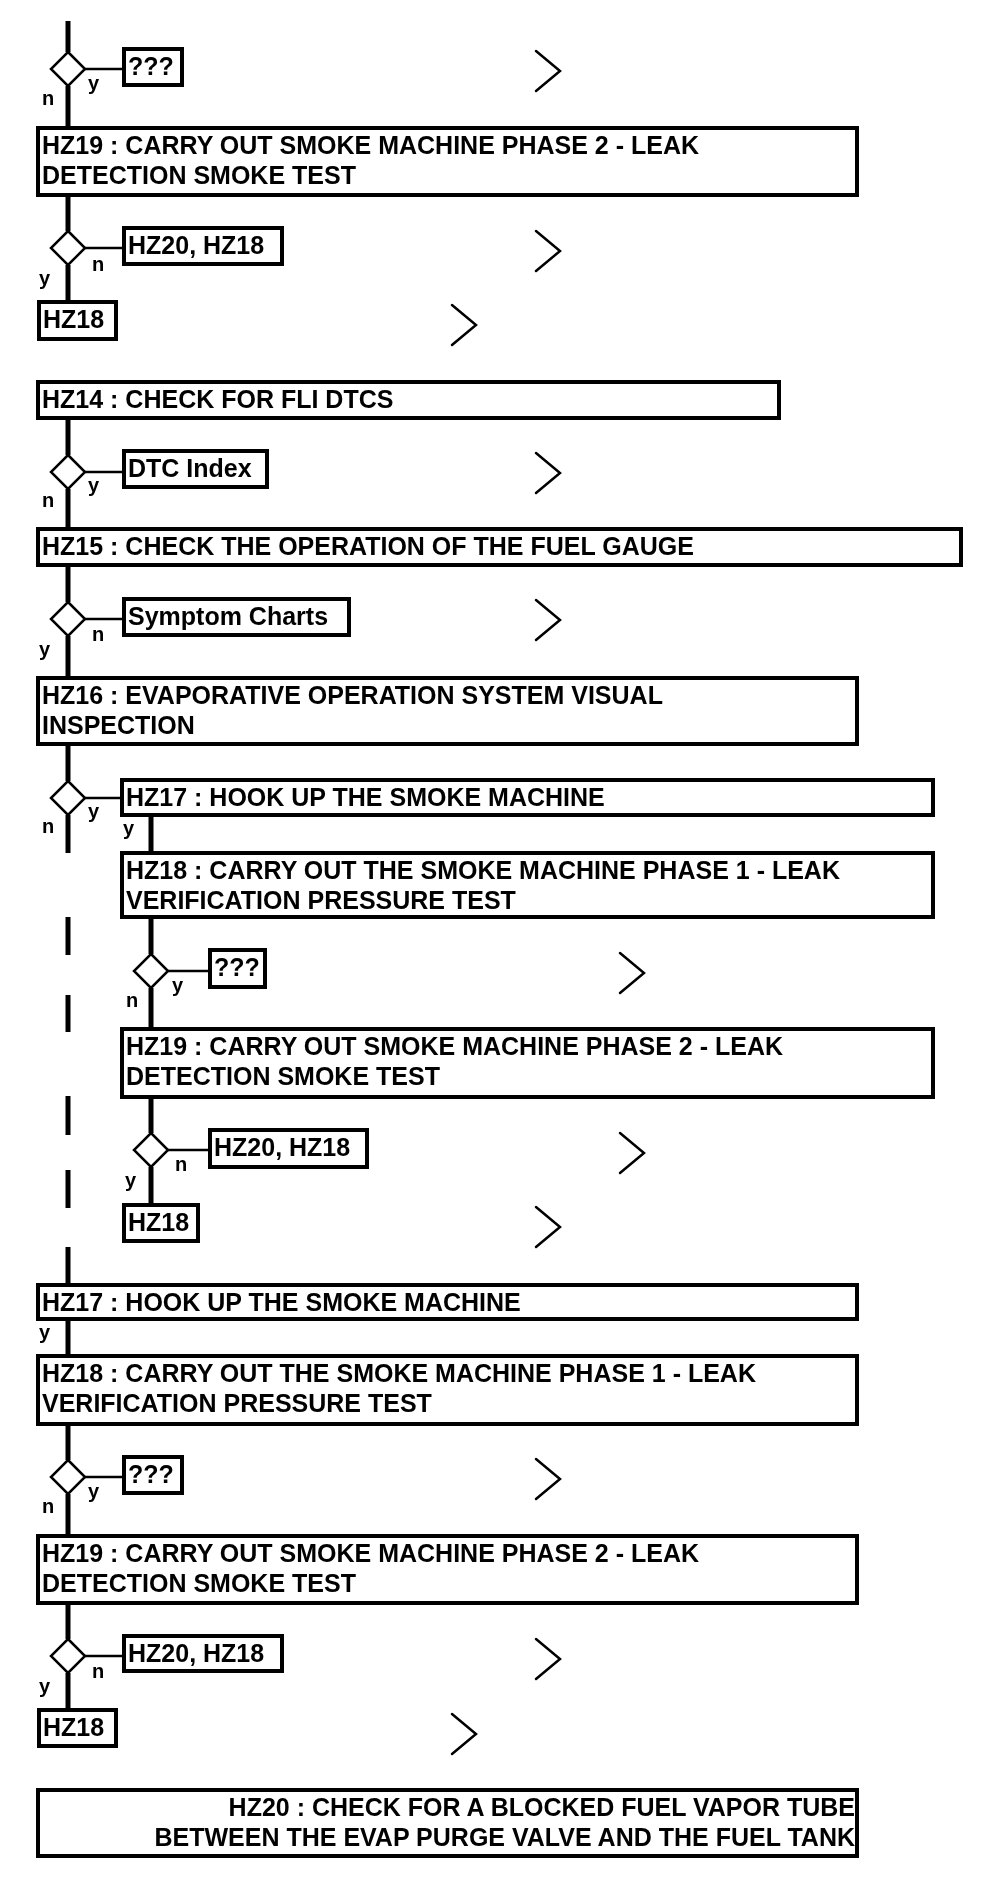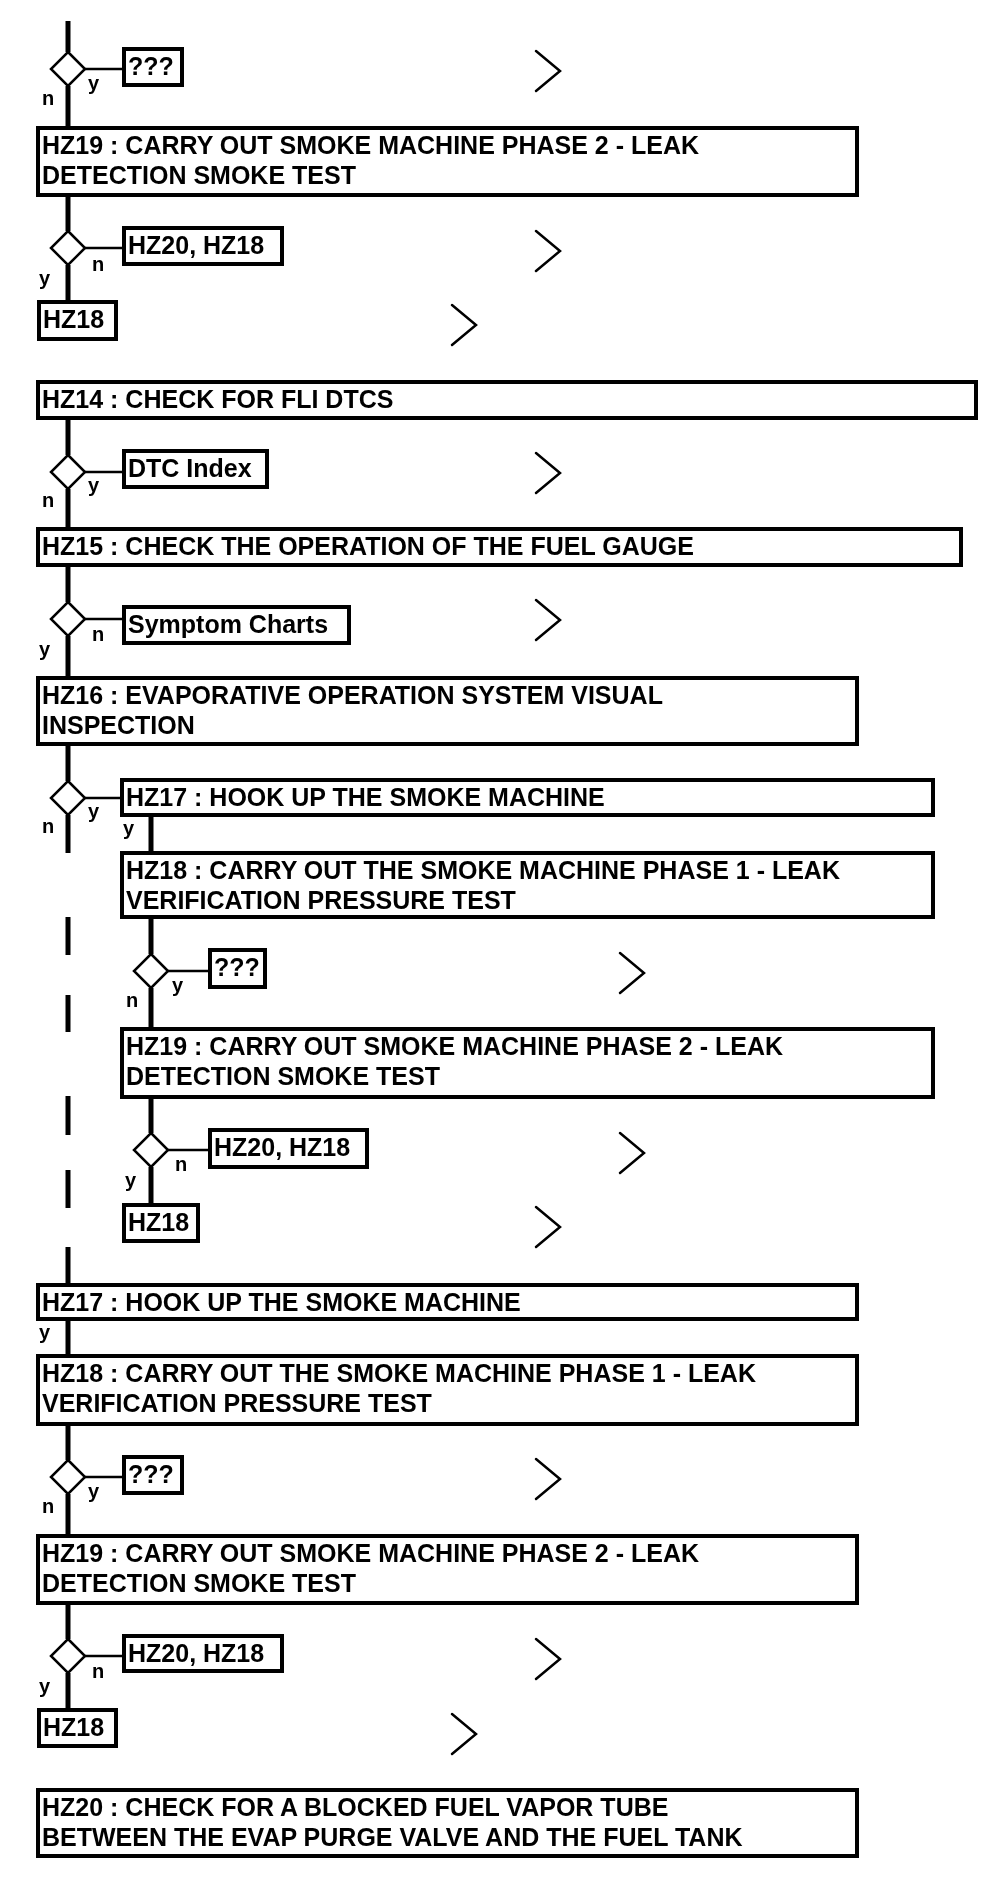--- a/index.html
+++ b/index.html
@@ -68,27 +68,27 @@
 <div class="ref" style="left:122px;top:47px;width:62px;height:40px;">???</div>
 <div class="lbl" style="left:88px;top:73px;">y</div>
 <div class="lbl" style="left:42px;top:88px;">n</div>
 <div class="box" style="left:36px;top:126px;width:823px;height:71px;">HZ19 : CARRY OUT SMOKE MACHINE PHASE 2 - LEAK
 DETECTION SMOKE TEST</div>
 <div class="ref" style="left:122px;top:226px;width:162px;height:40px;">HZ20, HZ18</div>
 <div class="lbl" style="left:92px;top:254px;">n</div>
 <div class="lbl" style="left:39px;top:268px;">y</div>
 <div class="ref" style="left:37px;top:300px;width:81px;height:41px;">HZ18</div>
 
-<div class="box" style="left:36px;top:380px;width:942px;height:40px;">HZ14 : CHECK FOR FLI DTCS</div>
+<div class="box" style="left:36px;top:380px;width:745px;height:40px;">HZ14 : CHECK FOR FLI DTCS</div>
 <div class="ref" style="left:122px;top:449px;width:147px;height:40px;">DTC Index</div>
 <div class="lbl" style="left:88px;top:475px;">y</div>
 <div class="lbl" style="left:42px;top:490px;">n</div>
 
 <div class="box" style="left:36px;top:527px;width:927px;height:40px;">HZ15 : CHECK THE OPERATION OF THE FUEL GAUGE</div>
-<div class="ref" style="left:122px;top:597px;width:229px;height:40px;margin-top:8px;">Symptom Charts</div>
+<div class="ref" style="left:122px;top:597px;width:229px;height:40px;">Symptom Charts</div>
 <div class="lbl" style="left:92px;top:624px;">n</div>
 <div class="lbl" style="left:39px;top:639px;">y</div>
 
 <div class="box" style="left:36px;top:676px;width:823px;height:70px;">HZ16 : EVAPORATIVE OPERATION SYSTEM VISUAL
 INSPECTION</div>
 <div class="lbl" style="left:88px;top:801px;">y</div>
 <div class="lbl" style="left:42px;top:816px;">n</div>
 
 <div class="box" style="left:120px;top:778px;width:815px;height:39px;">HZ17 : HOOK UP THE SMOKE MACHINE</div>
 <div class="lbl" style="left:123px;top:818px;">y</div>
@@ -111,21 +111,21 @@
 <div class="ref" style="left:122px;top:1455px;width:62px;height:40px;">???</div>
 <div class="lbl" style="left:88px;top:1481px;">y</div>
 <div class="lbl" style="left:42px;top:1496px;">n</div>
 <div class="box" style="left:36px;top:1534px;width:823px;height:71px;">HZ19 : CARRY OUT SMOKE MACHINE PHASE 2 - LEAK
 DETECTION SMOKE TEST</div>
 <div class="ref" style="left:122px;top:1634px;width:162px;height:39px;">HZ20, HZ18</div>
 <div class="lbl" style="left:92px;top:1661px;">n</div>
 <div class="lbl" style="left:39px;top:1676px;">y</div>
 <div class="ref" style="left:37px;top:1708px;width:81px;height:40px;">HZ18</div>
 
-<div class="box" style="left:36px;top:1788px;width:823px;height:70px;">HZ20 : CHECK FOR A BLOCKED FUEL VAPOR TUBE
+<div class="box" style="left:36px;top:1788px;width:823px;height:70px;text-align:right;">HZ20 : CHECK FOR A BLOCKED FUEL VAPOR TUBE
 BETWEEN THE EVAP PURGE VALVE AND THE FUEL TANK</div>
 
 <div class="chev" style="left:533px;top:48px;">
     <svg width="30" height="46" viewBox="0 0 30 46">
       <polyline points="3,3 27,23 3,43" fill="none" stroke="#000000" stroke-width="2.5" stroke-linecap="round"></polyline>
     </svg>
   </div>
 <div class="chev" style="left:533px;top:228px;">
     <svg width="30" height="46" viewBox="0 0 30 46">
       <polyline points="3,3 27,23 3,43" fill="none" stroke="#000000" stroke-width="2.5" stroke-linecap="round"></polyline>

